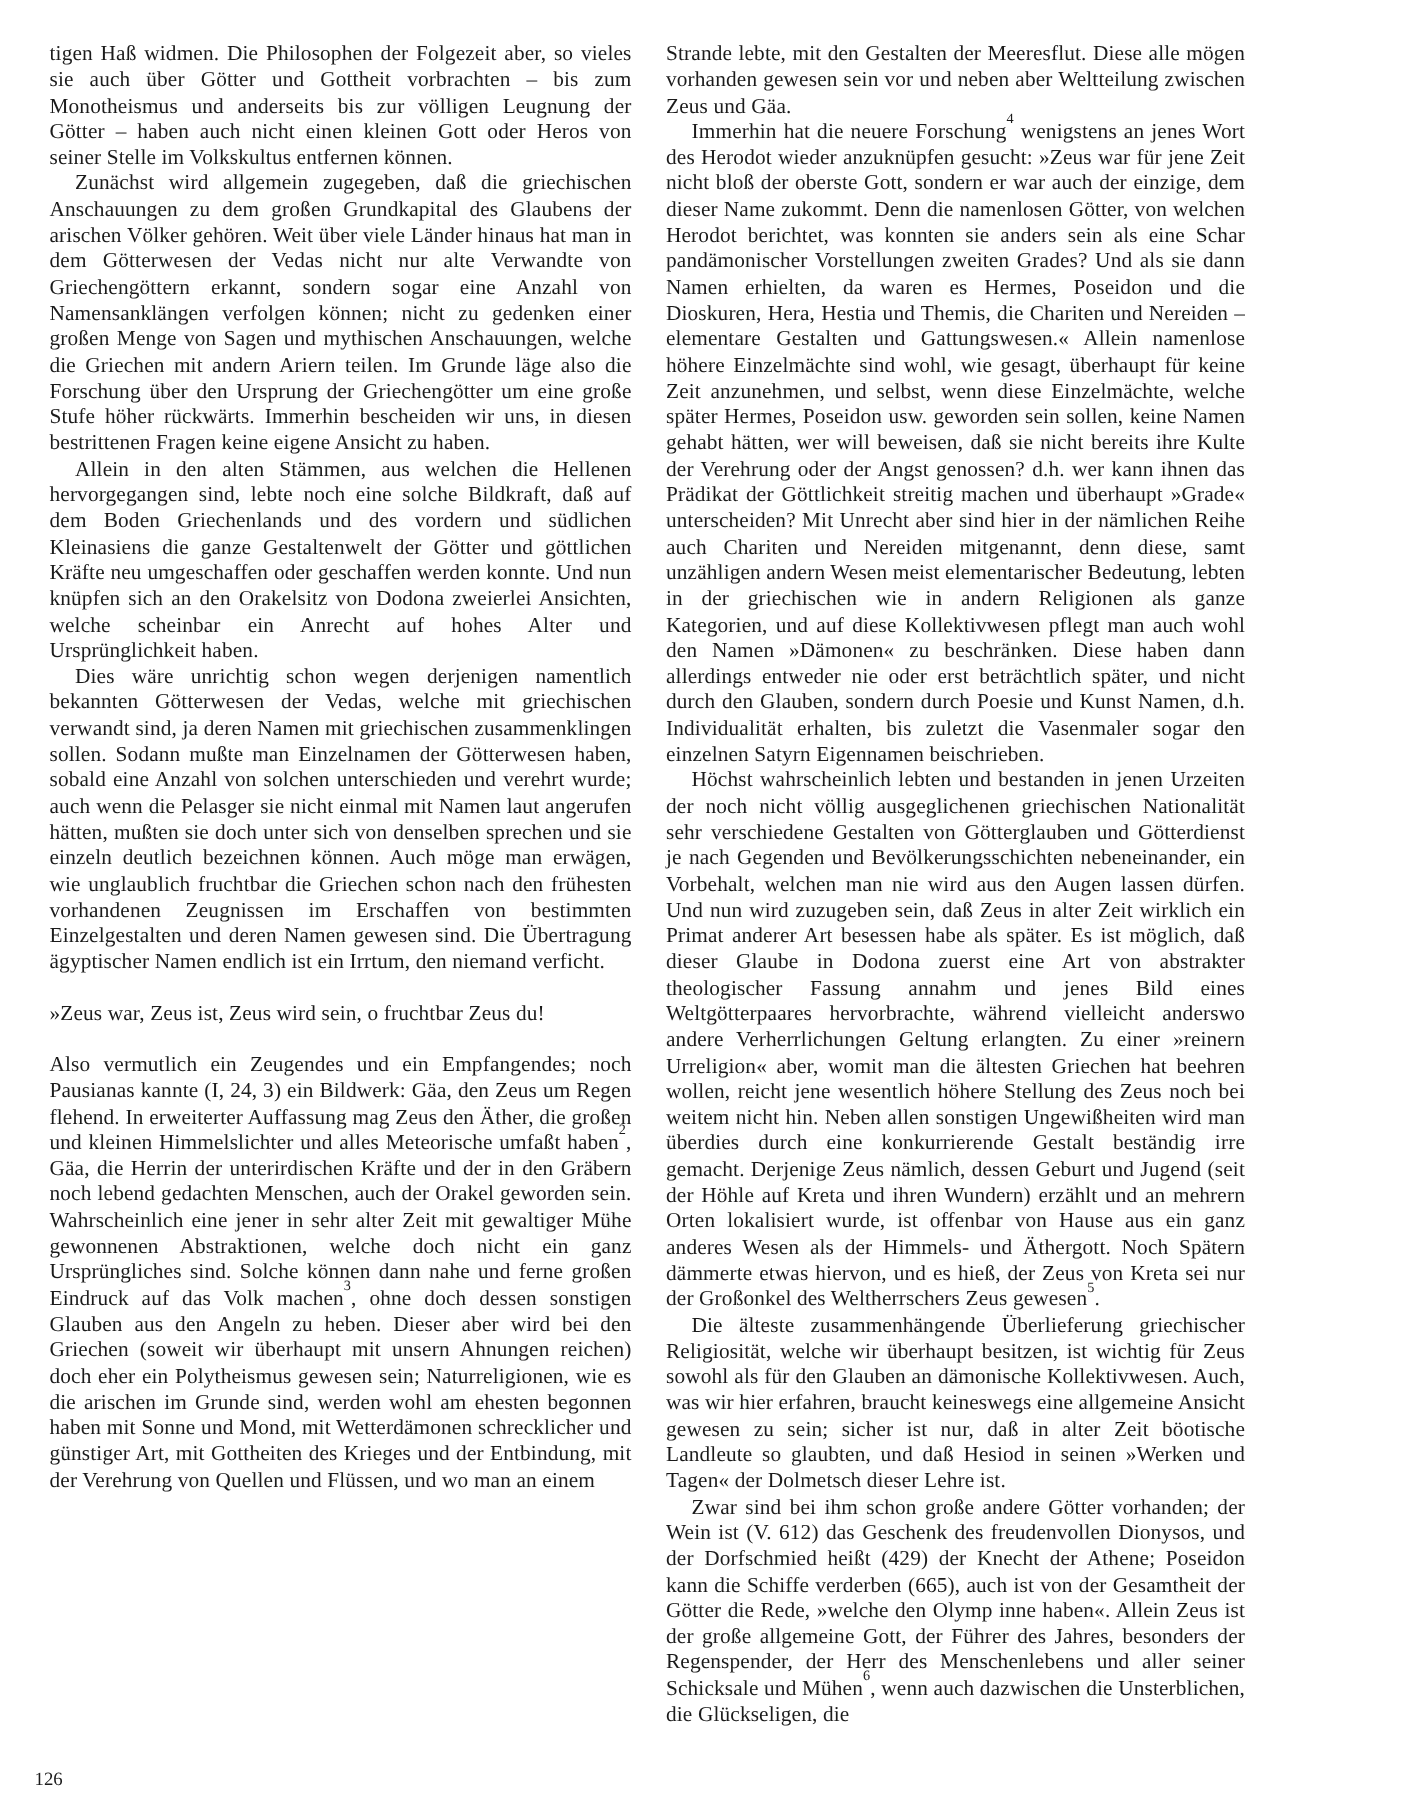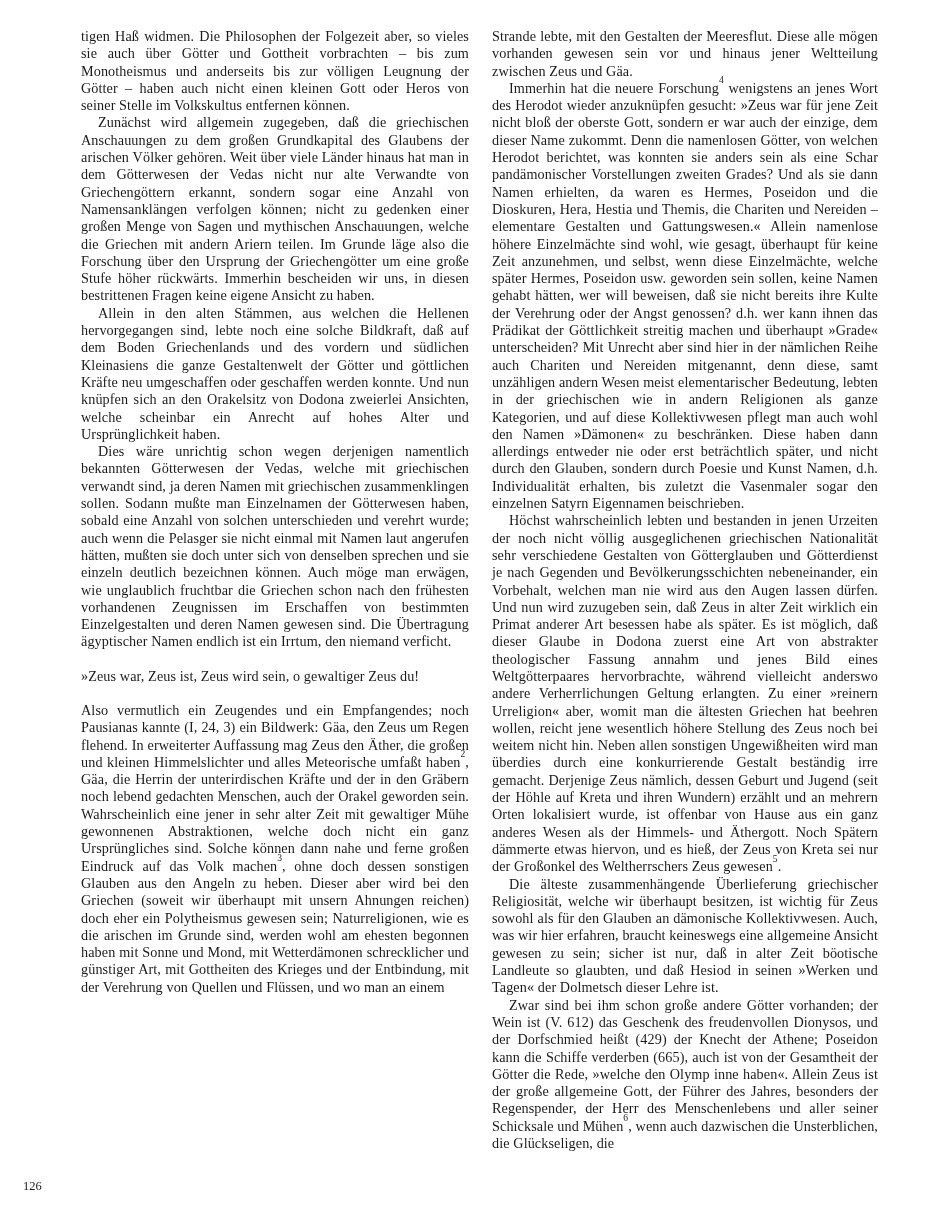--- a/index.html
+++ b/index.html
@@ -15,21 +15,20 @@
     background: #ffffff;
     color: #1b1b1b;
     font-family: "Liberation Serif", "DejaVu Serif", serif;
     overflow: hidden;
     box-sizing: border-box;
   }
   .columns {
     display: flex;
     padding: 28px 0 0 33px;
     gap: 23px;
-    margin-left: 48px;
   }
   .col {
     width: 388px;
     font-size: 14.2px;
     line-height: 17.3px;
     text-align: justify;
     letter-spacing: 0.1px;
   }
   .col.right {
     width: 386px;
@@ -66,26 +65,26 @@
 <body>
 
 <div class="page">
   <div class="columns">
     <div class="col left">
         <p class="para">tigen Haß widmen. Die Philosophen der Folgezeit aber, so vieles sie auch über Götter und Gottheit vorbrachten – bis zum Monotheismus und anderseits bis zur völligen Leugnung der Götter – haben auch nicht einen kleinen Gott oder Heros von seiner Stelle im Volkskultus entfernen können.</p>
         <p class="para indent">Zunächst wird allgemein zugegeben, daß die griechischen Anschauungen zu dem großen Grundkapital des Glaubens der arischen Völker gehören. Weit über viele Länder hinaus hat man in dem Götterwesen der Vedas nicht nur alte Verwandte von Griechengöttern erkannt, sondern sogar eine Anzahl von Namensanklängen verfolgen können; nicht zu gedenken einer großen Menge von Sagen und mythischen Anschauungen, welche die Griechen mit andern Ariern teilen. Im Grunde läge also die Forschung über den Ursprung der Griechengötter um eine große Stufe höher rückwärts. Immerhin bescheiden wir uns, in diesen bestrittenen Fragen keine eigene Ansicht zu haben.</p>
         <p class="para indent">Allein in den alten Stämmen, aus welchen die Hellenen hervorgegangen sind, lebte noch eine solche Bildkraft, daß auf dem Boden Griechenlands und des vordern und südlichen Kleinasiens die ganze Gestaltenwelt der Götter und göttlichen Kräfte neu umgeschaffen oder geschaffen werden konnte. Und nun knüpfen sich an den Orakelsitz von Dodona zweierlei Ansichten, welche scheinbar ein Anrecht auf hohes Alter und Ursprünglichkeit haben.</p>
         <p class="para indent">Dies wäre unrichtig schon wegen derjenigen namentlich bekannten Götterwesen der Vedas, welche mit griechischen verwandt sind, ja deren Namen mit griechischen zusammenklingen sollen. Sodann mußte man Einzelnamen der Götterwesen haben, sobald eine Anzahl von solchen unterschieden und verehrt wurde; auch wenn die Pelasger sie nicht einmal mit Namen laut angerufen hätten, mußten sie doch unter sich von denselben sprechen und sie einzeln deutlich bezeichnen können. Auch möge man erwägen, wie unglaublich fruchtbar die Griechen schon nach den frühesten vorhandenen Zeugnissen im Erschaffen von bestimmten Einzelgestalten und deren Namen gewesen sind. Die Übertragung ägyptischer Namen endlich ist ein Irrtum, den niemand verficht.</p>
         <div class="verse">
-          <div class="verse-line">»Zeus war, Zeus ist, Zeus wird sein, o gewaltiger Zeus du!</div>
+          <div class="verse-line">»Zeus war, Zeus ist, Zeus wird sein, o fruchtbar Zeus du!</div>
         </div>
         <p class="para">Also vermutlich ein Zeugendes und ein Empfangendes; noch Pausianas kannte (I, 24, 3) ein Bildwerk: Gäa, den Zeus um Regen flehend. In erweiterter Auffassung mag Zeus den Äther, die großen und kleinen Himmelslichter und alles Meteorische umfaßt haben<sup class="fnref">2</sup>, Gäa, die Herrin der unterirdischen Kräfte und der in den Gräbern noch lebend gedachten Menschen, auch der Orakel geworden sein. Wahrscheinlich eine jener in sehr alter Zeit mit gewaltiger Mühe gewonnenen Abstraktionen, welche doch nicht ein ganz Ursprüngliches sind. Solche können dann nahe und ferne großen Eindruck auf das Volk machen<sup class="fnref">3</sup>, ohne doch dessen sonstigen Glauben aus den Angeln zu heben. Dieser aber wird bei den Griechen (soweit wir überhaupt mit unsern Ahnungen reichen) doch eher ein Polytheismus gewesen sein; Naturreligionen, wie es die arischen im Grunde sind, werden wohl am ehesten begonnen haben mit Sonne und Mond, mit Wetterdämonen schrecklicher und günstiger Art, mit Gottheiten des Krieges und der Entbindung, mit der Verehrung von Quellen und Flüssen, und wo man an einem</p>
       </div>
     <div class="col right">
-        <p class="para">Strande lebte, mit den Gestalten der Meeresflut. Diese alle mögen vorhanden gewesen sein vor und hinaus jener Weltteilung zwischen Zeus und Gäa.</p>
+        <p class="para">Strande lebte, mit den Gestalten der Meeresflut. Diese alle mögen vorhanden gewesen sein vor und neben aber Weltteilung zwischen Zeus und Gäa.</p>
         <p class="para indent">Immerhin hat die neuere Forschung<sup class="fnref">4</sup> wenigstens an jenes Wort des Herodot wieder anzuknüpfen gesucht: »Zeus war für jene Zeit nicht bloß der oberste Gott, sondern er war auch der einzige, dem dieser Name zukommt. Denn die namenlosen Götter, von welchen Herodot berichtet, was konnten sie anders sein als eine Schar pandämonischer Vorstellungen zweiten Grades? Und als sie dann Namen erhielten, da waren es Hermes, Poseidon und die Dioskuren, Hera, Hestia und Themis, die Chariten und Nereiden – elementare Gestalten und Gattungswesen.« Allein namenlose höhere Einzelmächte sind wohl, wie gesagt, überhaupt für keine Zeit anzunehmen, und selbst, wenn diese Einzelmächte, welche später Hermes, Poseidon usw. geworden sein sollen, keine Namen gehabt hätten, wer will beweisen, daß sie nicht bereits ihre Kulte der Verehrung oder der Angst genossen? d.h. wer kann ihnen das Prädikat der Göttlichkeit streitig machen und überhaupt »Grade« unterscheiden? Mit Unrecht aber sind hier in der nämlichen Reihe auch Chariten und Nereiden mitgenannt, denn diese, samt unzähligen andern Wesen meist elementarischer Bedeutung, lebten in der griechischen wie in andern Religionen als ganze Kategorien, und auf diese Kollektivwesen pflegt man auch wohl den Namen »Dämonen« zu beschränken. Diese haben dann allerdings entweder nie oder erst beträchtlich später, und nicht durch den Glauben, sondern durch Poesie und Kunst Namen, d.h. Individualität erhalten, bis zuletzt die Vasenmaler sogar den einzelnen Satyrn Eigennamen beischrieben.</p>
         <p class="para indent">Höchst wahrscheinlich lebten und bestanden in jenen Urzeiten der noch nicht völlig ausgeglichenen griechischen Nationalität sehr verschiedene Gestalten von Götterglauben und Götterdienst je nach Gegenden und Bevölkerungsschichten nebeneinander, ein Vorbehalt, welchen man nie wird aus den Augen lassen dürfen. Und nun wird zuzugeben sein, daß Zeus in alter Zeit wirklich ein Primat anderer Art besessen habe als später. Es ist möglich, daß dieser Glaube in Dodona zuerst eine Art von abstrakter theologischer Fassung annahm und jenes Bild eines Weltgötterpaares hervorbrachte, während vielleicht anderswo andere Verherrlichungen Geltung erlangten. Zu einer »reinern Urreligion« aber, womit man die ältesten Griechen hat beehren wollen, reicht jene wesentlich höhere Stellung des Zeus noch bei weitem nicht hin. Neben allen sonstigen Ungewißheiten wird man überdies durch eine konkurrierende Gestalt beständig irre gemacht. Derjenige Zeus nämlich, dessen Geburt und Jugend (seit der Höhle auf Kreta und ihren Wundern) erzählt und an mehrern Orten lokalisiert wurde, ist offenbar von Hause aus ein ganz anderes Wesen als der Himmels- und Äthergott. Noch Spätern dämmerte etwas hiervon, und es hieß, der Zeus von Kreta sei nur der Großonkel des Weltherrschers Zeus gewesen<sup class="fnref">5</sup>.</p>
         <p class="para indent">Die älteste zusammenhängende Überlieferung griechischer Religiosität, welche wir überhaupt besitzen, ist wichtig für Zeus sowohl als für den Glauben an dämonische Kollektivwesen. Auch, was wir hier erfahren, braucht keineswegs eine allgemeine Ansicht gewesen zu sein; sicher ist nur, daß in alter Zeit böotische Landleute so glaubten, und daß Hesiod in seinen »Werken und Tagen« der Dolmetsch dieser Lehre ist.</p>
         <p class="para indent">Zwar sind bei ihm schon große andere Götter vorhanden; der Wein ist (V. 612) das Geschenk des freudenvollen Dionysos, und der Dorfschmied heißt (429) der Knecht der Athene; Poseidon kann die Schiffe verderben (665), auch ist von der Gesamtheit der Götter die Rede, »welche den Olymp inne haben«. Allein Zeus ist der große allgemeine Gott, der Führer des Jahres, besonders der Regenspender, der Herr des Menschenlebens und aller seiner Schicksale und Mühen<sup class="fnref">6</sup>, wenn auch dazwischen die Unsterblichen, die Glückseligen, die</p>
       </div>
   </div>
   <div class="page-number">126</div>
 </div>
 
 </body></html>

